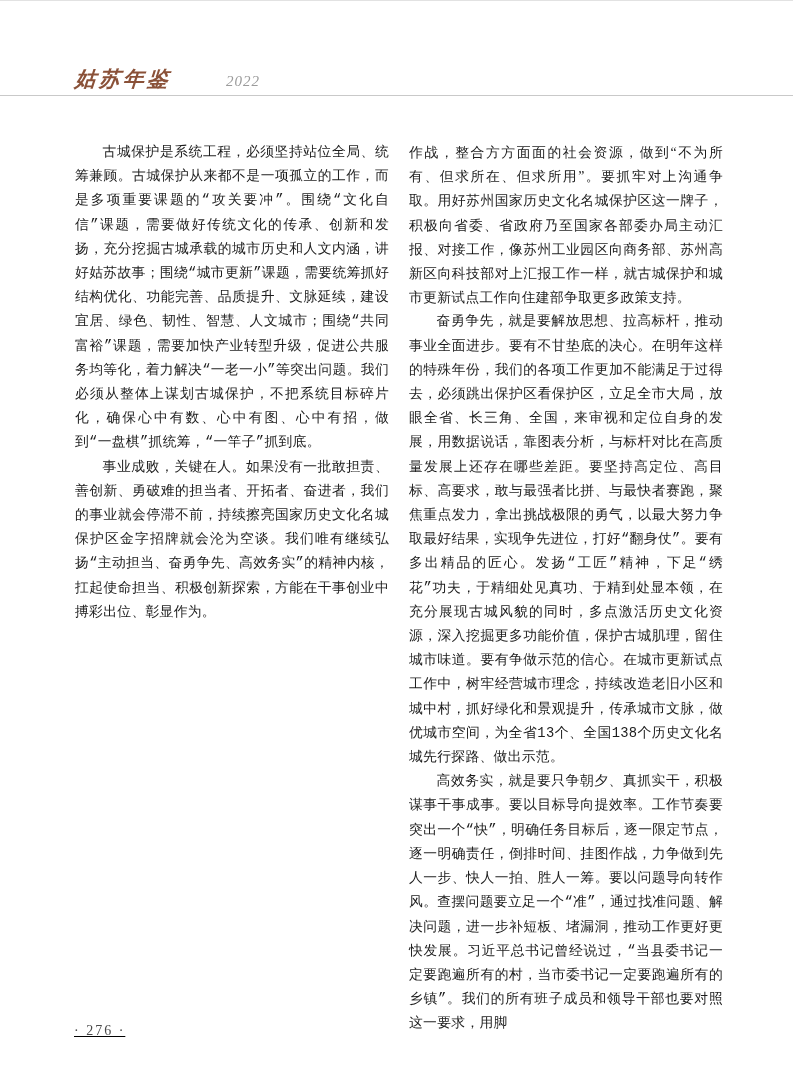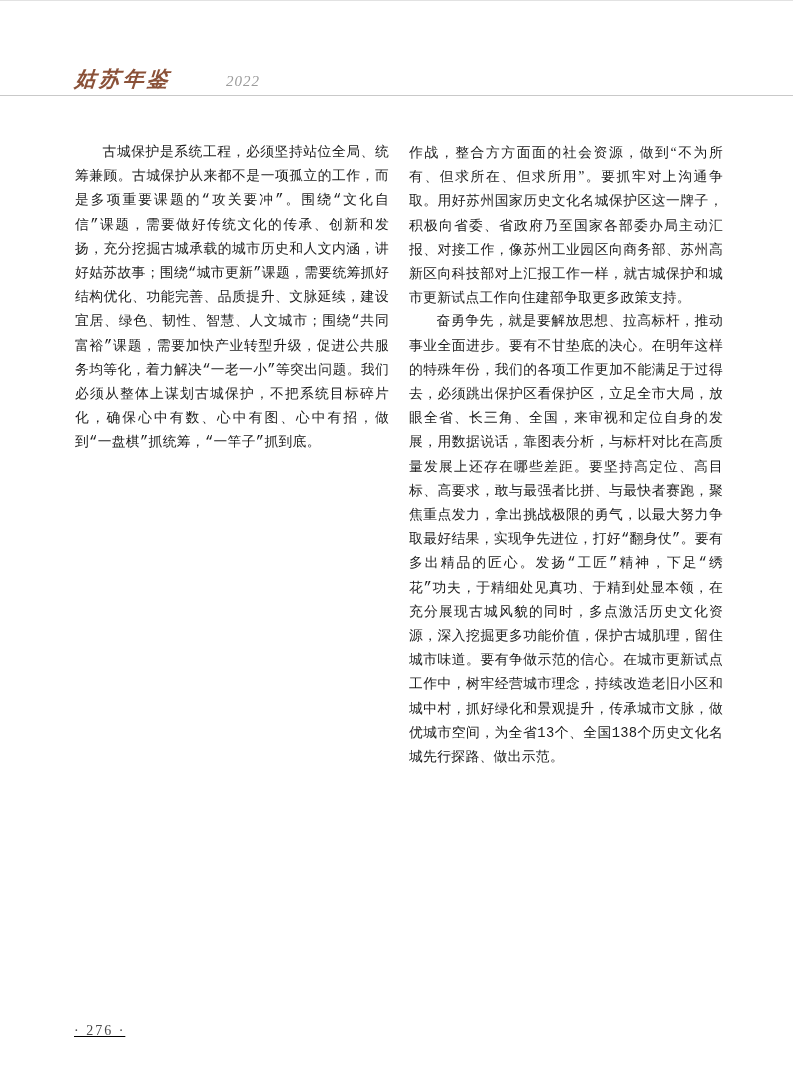--- a/index.html
+++ b/index.html
@@ -92,25 +92,27 @@
   <header class="header">
     <span class="logo">姑苏年鉴</span>
     <span class="year">2022</span>
   </header>
 
   <div class="rule"></div>
 
   <main class="content">
     <section class="column">
       <p class="para indent">古城保护是系统工程，必须坚持站位全局、统筹兼顾。古城保护从来都不是一项孤立的工作，而是多项重要课题的“攻关要冲”。围绕“文化自信”课题，需要做好传统文化的传承、创新和发扬，充分挖掘古城承载的城市历史和人文内涵，讲好姑苏故事；围绕“城市更新”课题，需要统筹抓好结构优化、功能完善、品质提升、文脉延续，建设宜居、绿色、韧性、智慧、人文城市；围绕“共同富裕”课题，需要加快产业转型升级，促进公共服务均等化，着力解决“一老一小”等突出问题。我们必须从整体上谋划古城保护，不把系统目标碎片化，确保心中有数、心中有图、心中有招，做到“一盘棋”抓统筹，“一竿子”抓到底。</p>
+      <p class="para indent">事业成败，关键在人。如果没有一批敢担责、善创新、勇破难的担当者、开拓者、奋进者，我们的事业就会停滞不前，持续擦亮国家历史文化名城保护区金字招牌就会沦为空谈。我们唯有继续弘扬“主动担当、奋勇争先、高效务实”的精神内核，扛起使命担当、积极创新探索，方能在干事创业中搏彩出位、彰显作为。</p>
     </section>
 
     <section class="column">
       <p class="para">作战，整合方方面面的社会资源，做到“不为所有、但求所在、但求所用”。要抓牢对上沟通争取。用好苏州国家历史文化名城保护区这一牌子，积极向省委、省政府乃至国家各部委办局主动汇报、对接工作，像苏州工业园区向商务部、苏州高新区向科技部对上汇报工作一样，就古城保护和城市更新试点工作向住建部争取更多政策支持。</p>
       <p class="para indent">奋勇争先，就是要解放思想、拉高标杆，推动事业全面进步。要有不甘垫底的决心。在明年这样的特殊年份，我们的各项工作更加不能满足于过得去，必须跳出保护区看保护区，立足全市大局，放眼全省、长三角、全国，来审视和定位自身的发展，用数据说话，靠图表分析，与标杆对比在高质量发展上还存在哪些差距。要坚持高定位、高目标、高要求，敢与最强者比拼、与最快者赛跑，聚焦重点发力，拿出挑战极限的勇气，以最大努力争取最好结果，实现争先进位，打好“翻身仗”。要有多出精品的匠心。发扬“工匠”精神，下足“绣花”功夫，于精细处见真功、于精到处显本领，在充分展现古城风貌的同时，多点激活历史文化资源，深入挖掘更多功能价值，保护古城肌理，留住城市味道。要有争做示范的信心。在城市更新试点工作中，树牢经营城市理念，持续改造老旧小区和城中村，抓好绿化和景观提升，传承城市文脉，做优城市空间，为全省13个、全国138个历史文化名城先行探路、做出示范。</p>
+      <p class="para indent">高效务实，就是要只争朝夕、真抓实干，积极谋事干事成事。要以目标导向提效率。工作节奏要突出一个“快”，明确任务目标后，逐一限定节点，逐一明确责任，倒排时间、挂图作战，力争做到先人一步、快人一拍、胜人一筹。要以问题导向转作风。查摆问题要立足一个“准”，通过找准问题、解决问题，进一步补短板、堵漏洞，推动工作更好更快发展。习近平总书记曾经说过，“当县委书记一定要跑遍所有的村，当市委书记一定要跑遍所有的乡镇”。我们的所有班子成员和领导干部也要对照这一要求，用脚</p>
     </section>
   </main>
 
   <footer class="footer">
     <span class="page-number">· 276 ·</span>
   </footer>
 
 </div>
 
 </body></html>

